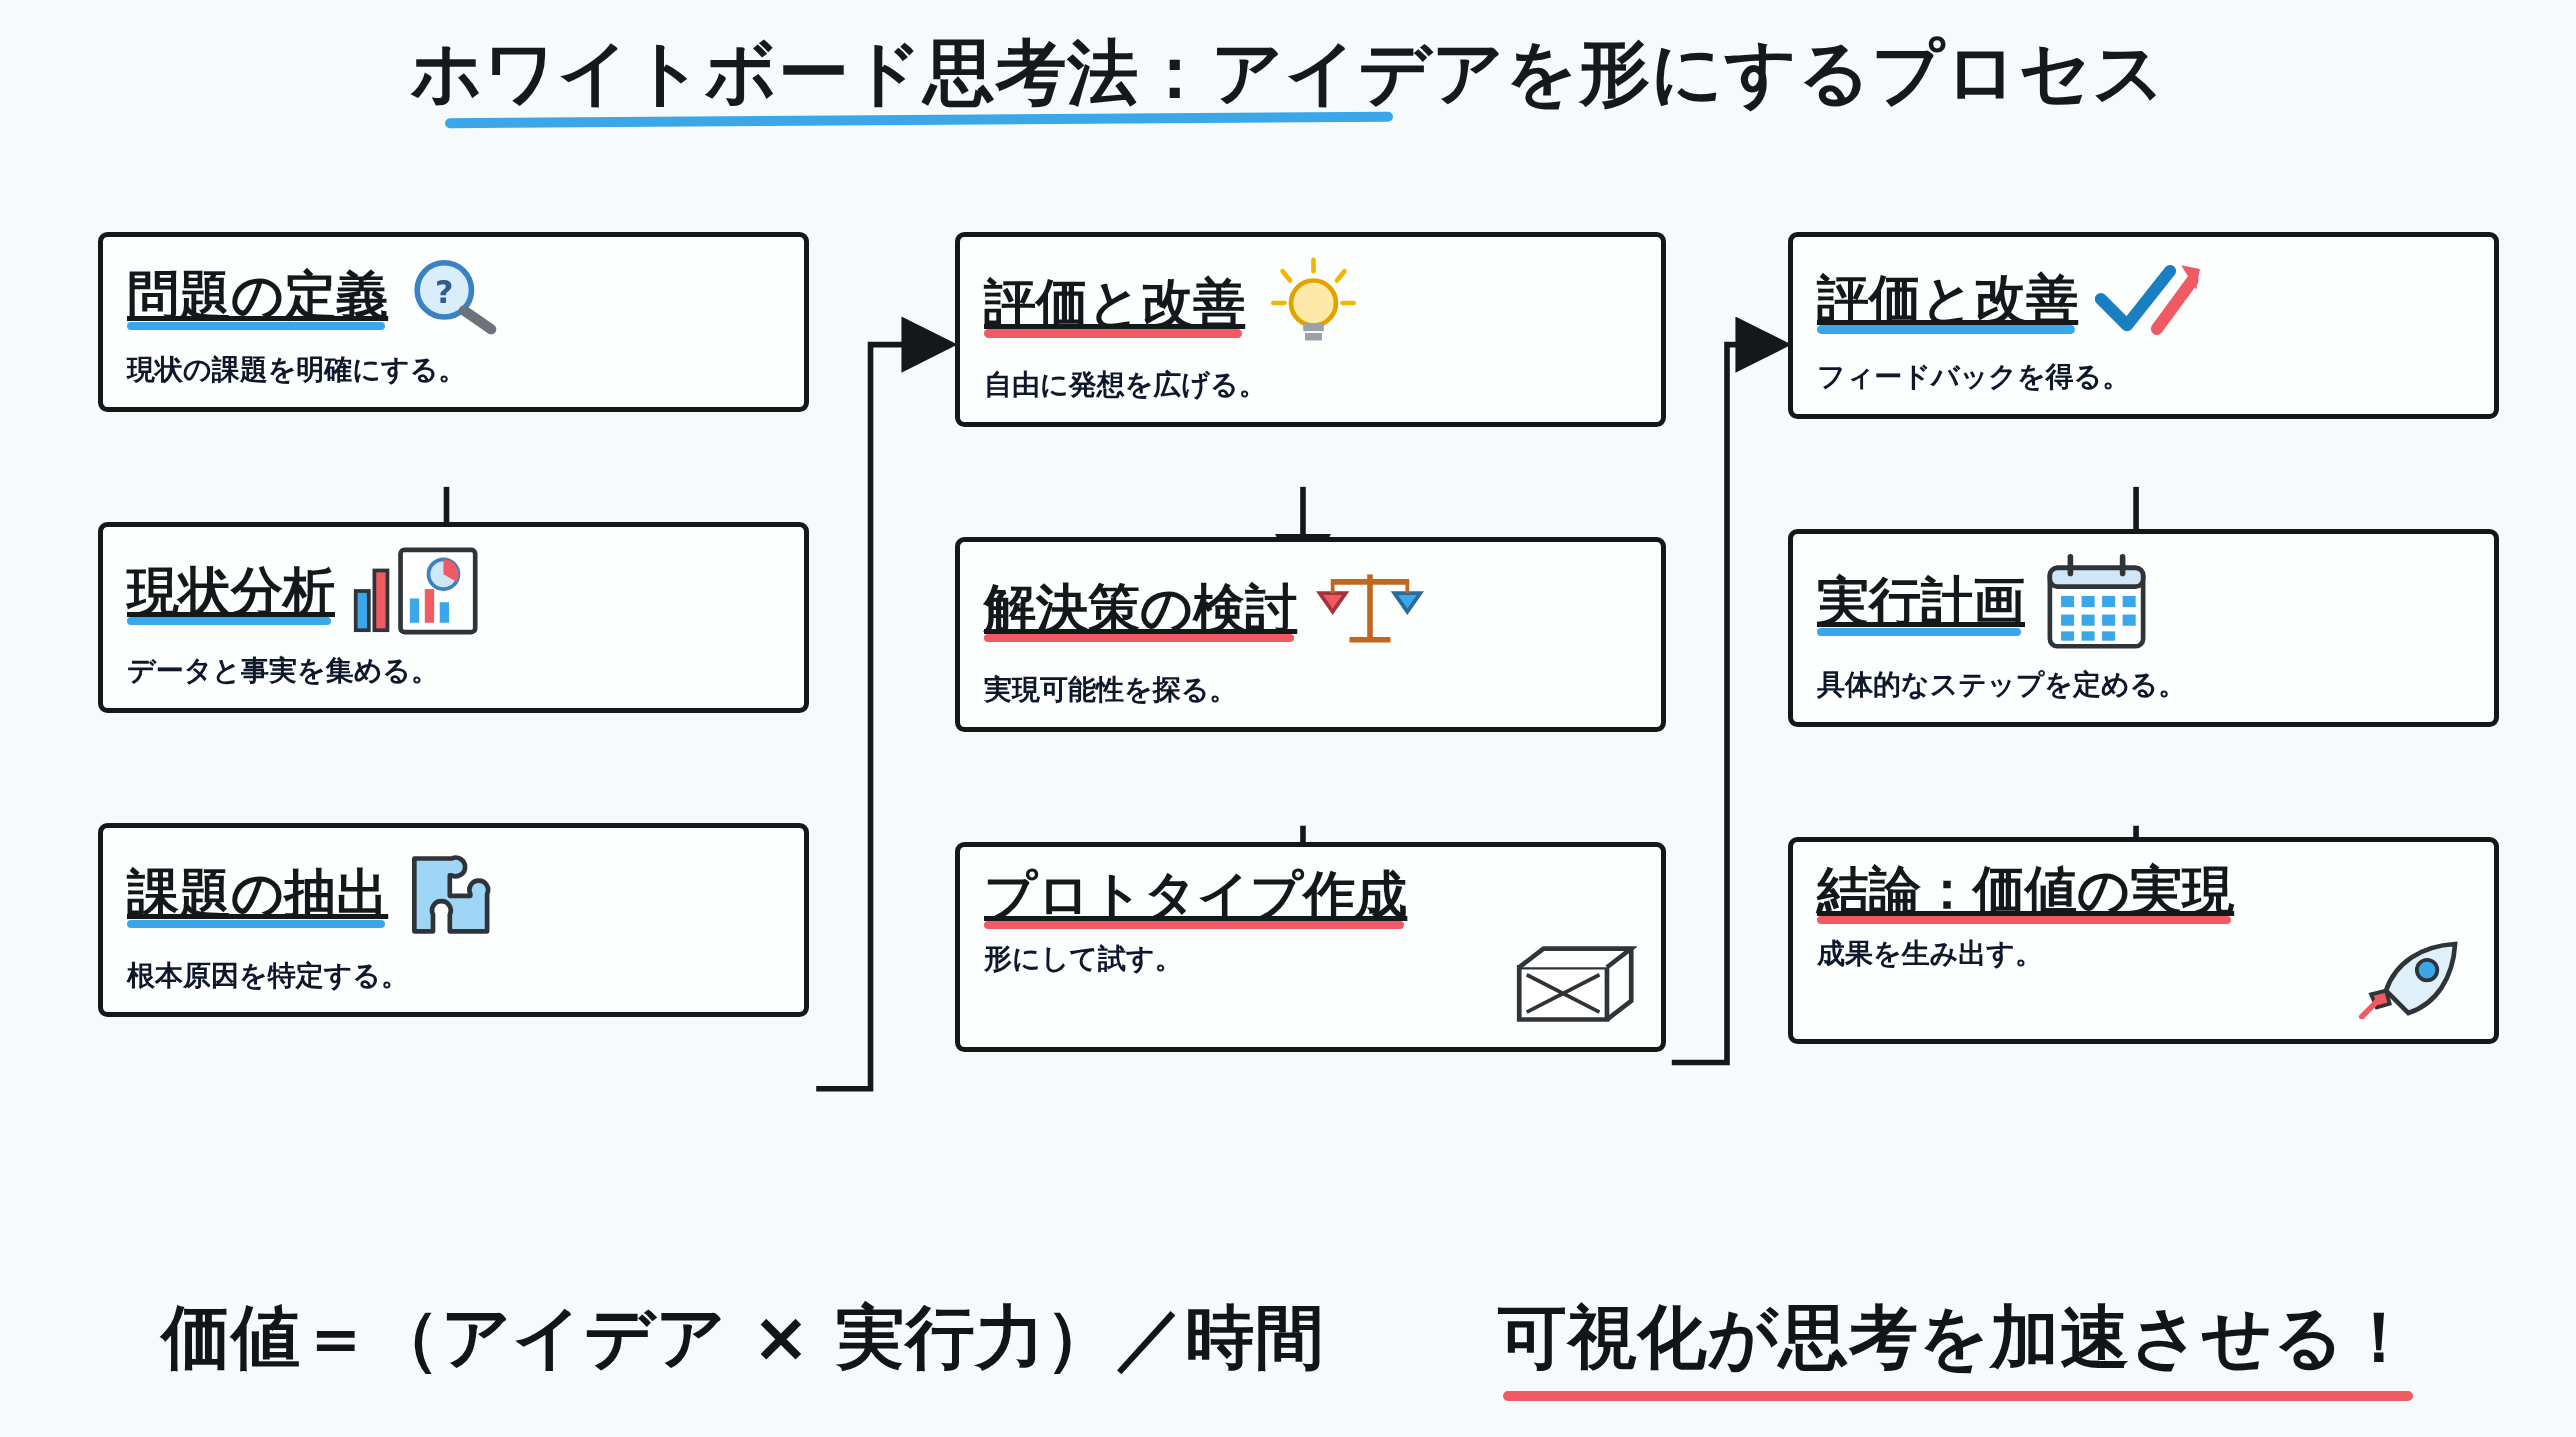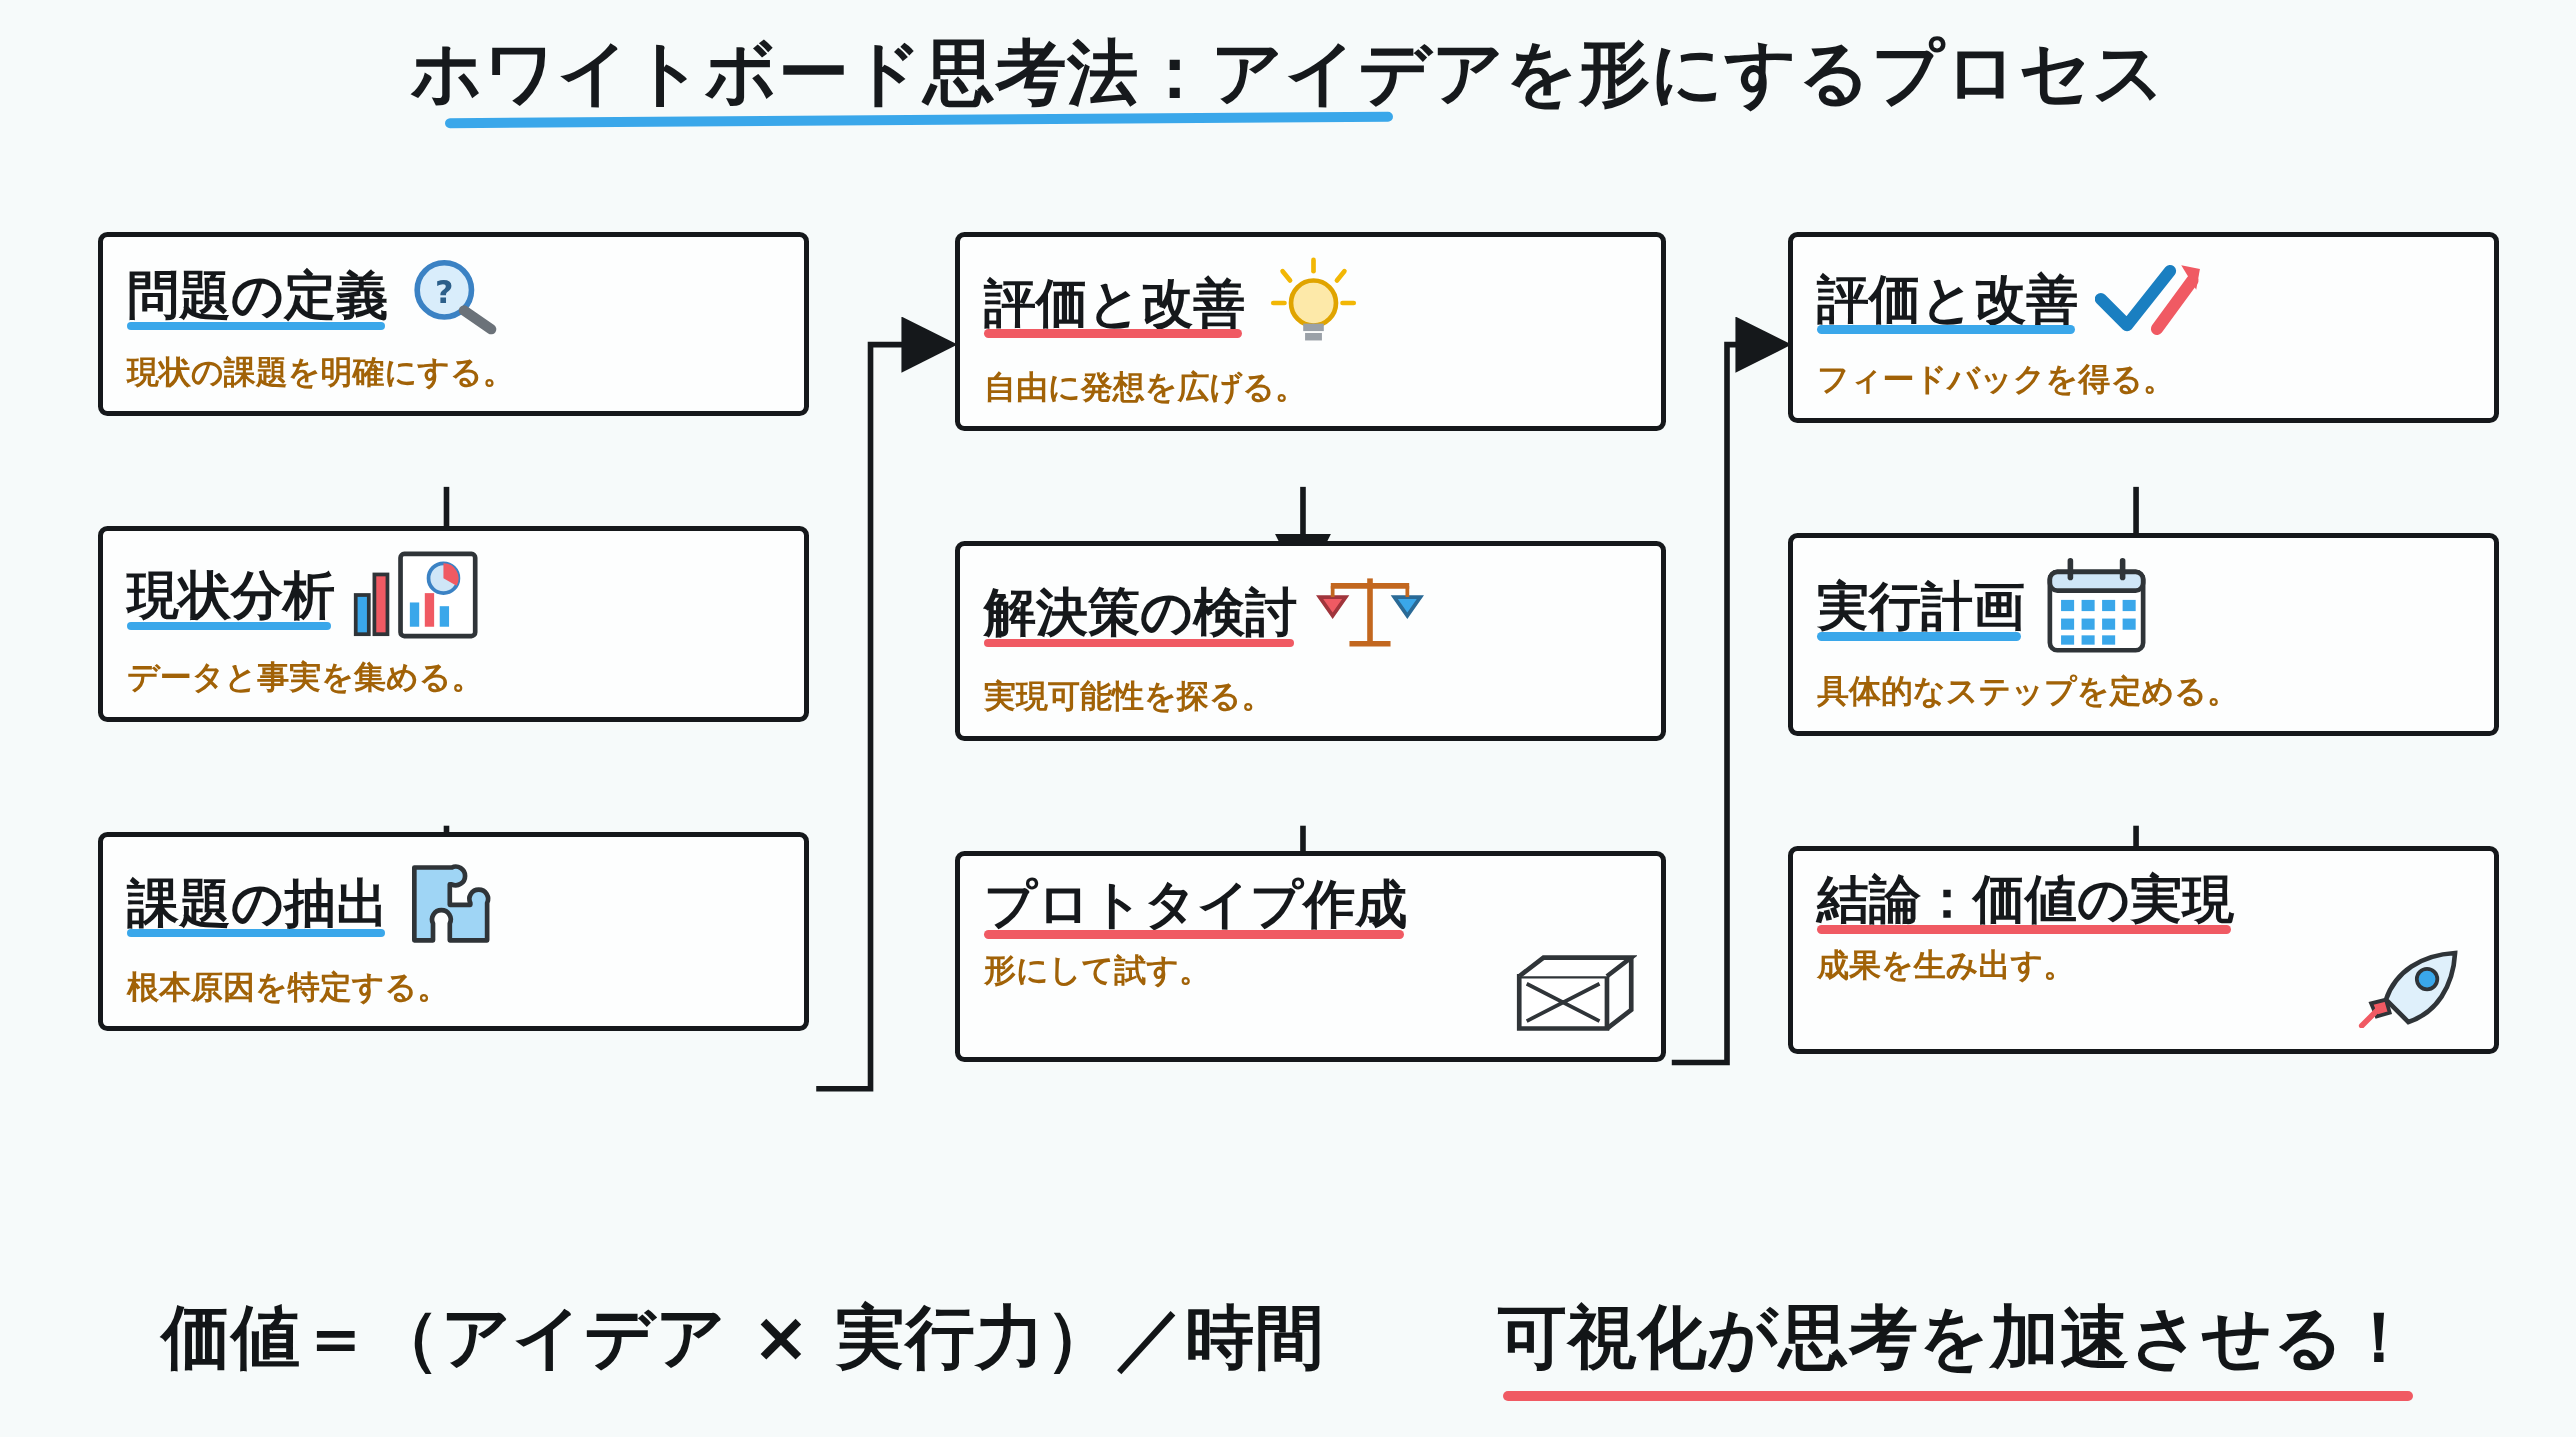--- a/index.html
+++ b/index.html
@@ -104,37 +104,38 @@
     justify-content: flex-start;
     gap: 17px;
   }
   .node-title {
     position: relative;
     font-size: 52px;
     font-weight: 700;
     color: #15181b;
     line-height: 1.12;
     white-space: nowrap;
+    text-decoration: underline;
   }
   .node-title .u {
     position: absolute;
     left: 0;
     right: 3.7px;
     bottom: -5.6px;
     height: 8.4px;
     border-radius: 4.7px;
     background: var(--accent, #3aa7ea);
   }
   .node.accent-red .node-title .u { background: #f05a63; }
 
   .node-desc {
     margin-top: 19px;
-    font-size: 32px;
+    font-size: 28px;
     font-weight: 700;
-    color: #a16207;
+    color: #0f172a;
     line-height: 1.15;
     white-space: nowrap;
   }
   .node-desc.with-icon {
     display: flex;
     align-items: flex-start;
     justify-content: space-between;
     gap: 11.2px;
   }
 

